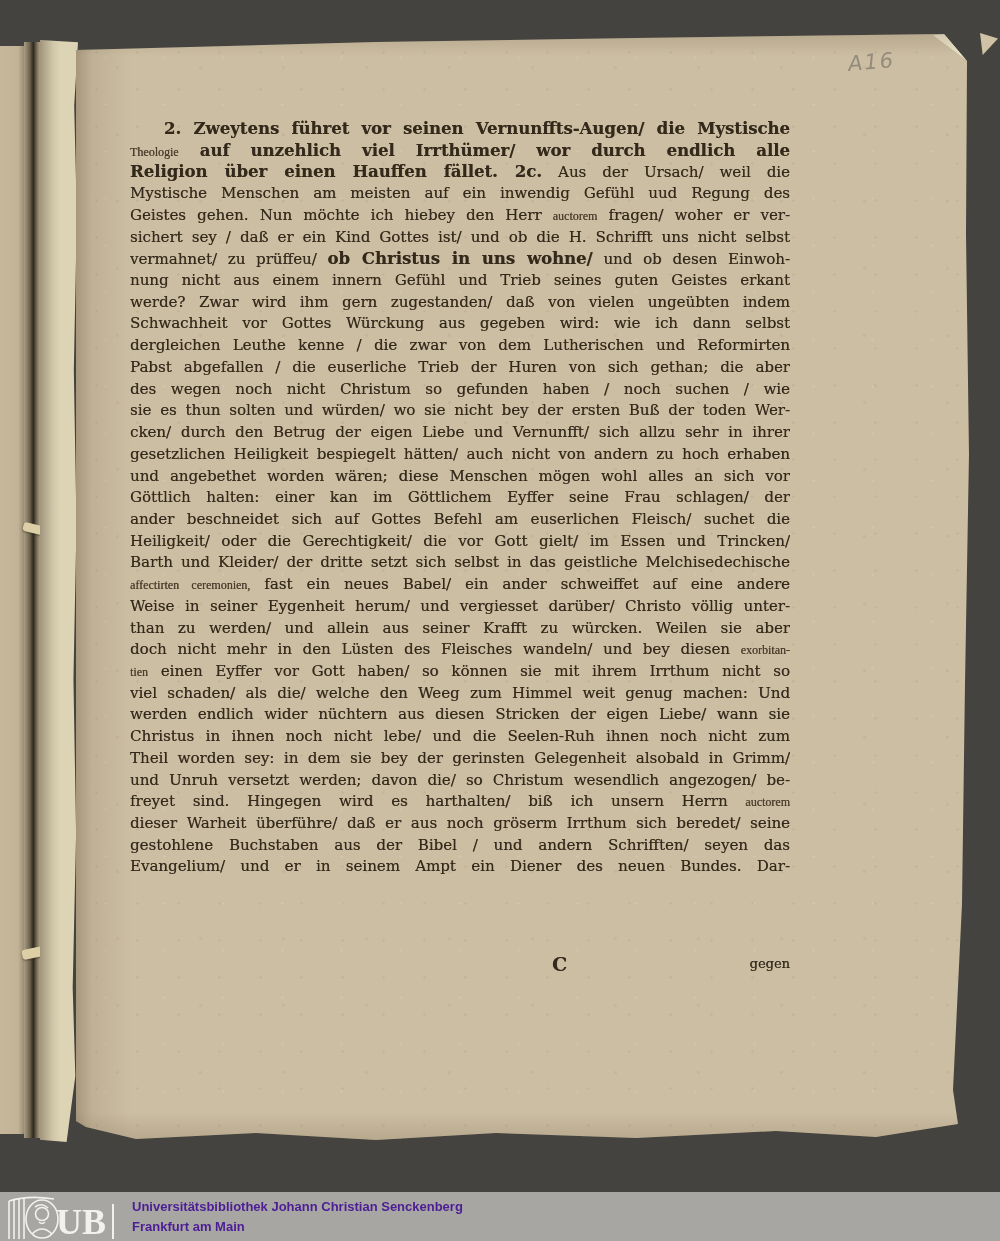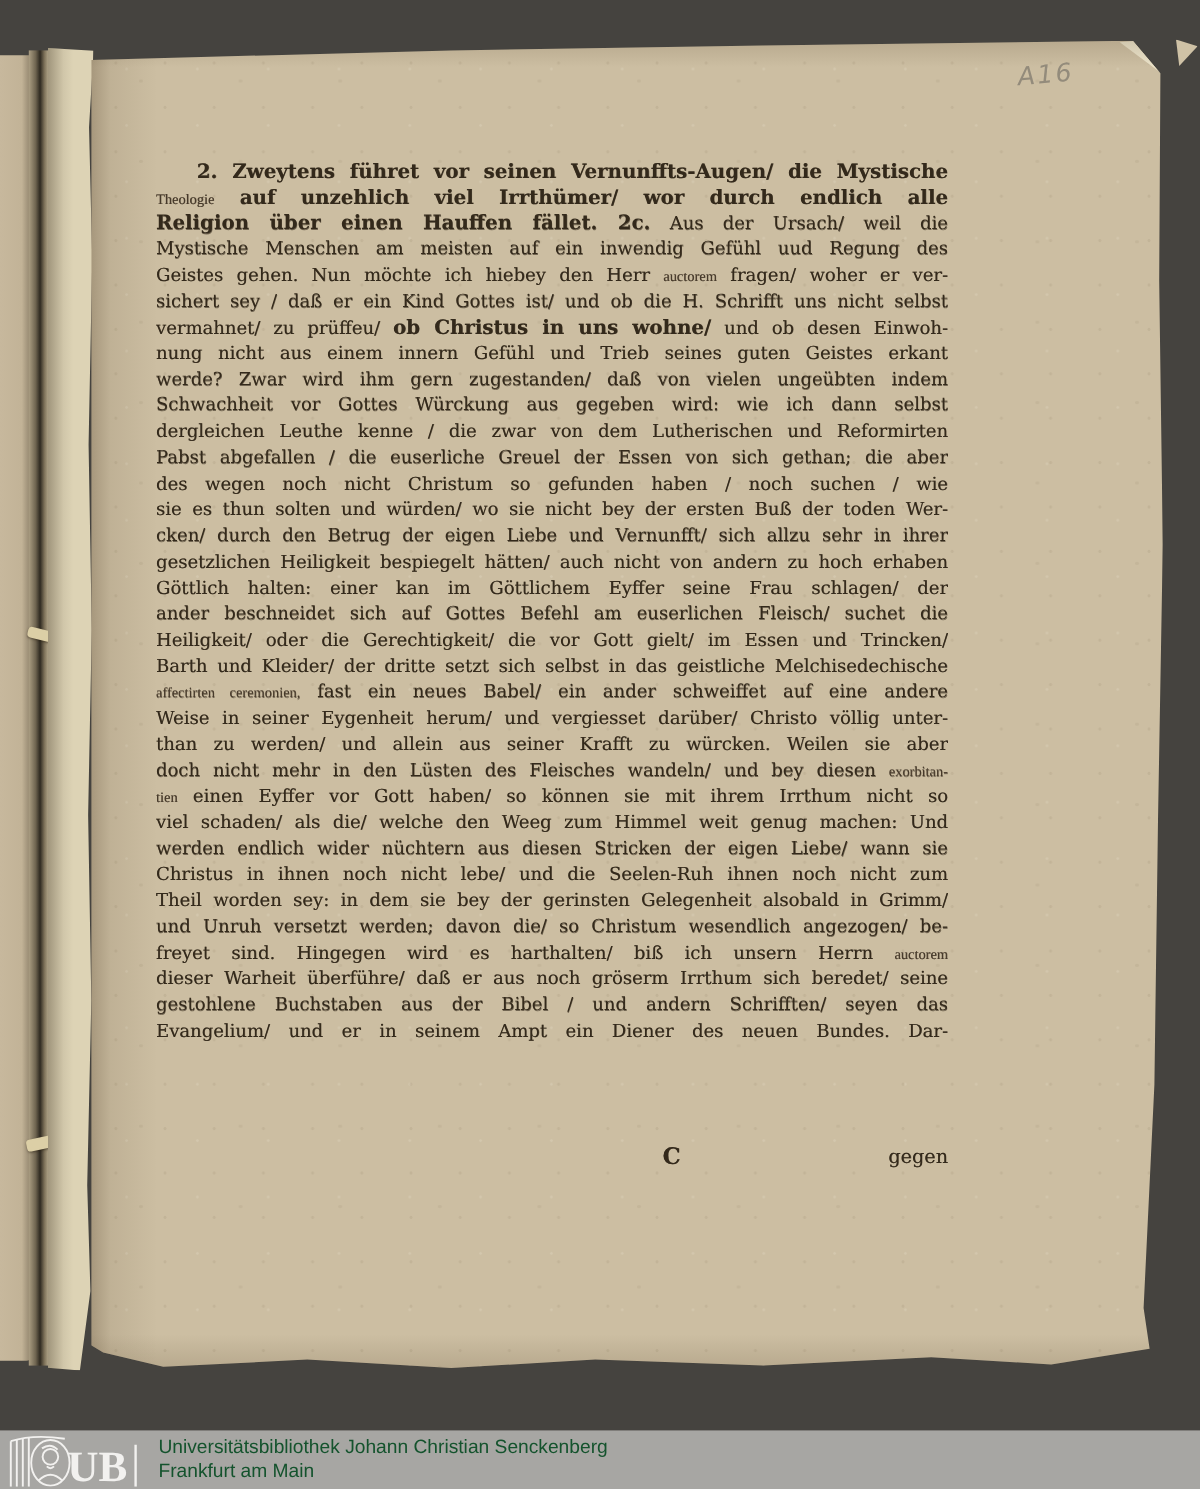--- a/index.html
+++ b/index.html
@@ -44,39 +44,39 @@
       linear-gradient(0deg,rgba(80,62,38,.20) 0,transparent 34px);}
   .dogear{position:absolute;left:856px;top:-2px;width:38px;height:32px;
     background:#eae2c9;clip-path:polygon(3% 10%,100% 0,100% 96%);
     box-shadow:-2px 2px 3px rgba(60,48,28,.4);}
 
   .pencil-mark{position:absolute;left:848px;top:50px;
     font-family:"DejaVu Sans",sans-serif;font-style:italic;font-size:21px;
     color:#8a8375;letter-spacing:2px;transform:rotate(-5deg);opacity:.85;}
 
   
-  .textblock{position:absolute;left:130px;top:132px;width:660px;}
+  .textblock{position:absolute;left:130px;top:118px;width:660px;}
   .tl{height:21.72px;line-height:21.72px;overflow:hidden;
       text-align:justify;text-align-last:justify;
       font-size:15px;color:#33291b;word-spacing:-0.4px;
       text-shadow:0.3px 0.3px 0.4px rgba(40,30,16,.55);}
   .tl.ind{text-indent:34px;}
   .tl .em{font-weight:bold;font-size:16.5px;}
   .tl .an{font-family:"Liberation Serif",serif;font-size:12px;color:#46392a;}
   .sigrow{display:flex;height:24px;line-height:24px;color:#33291b;
       text-shadow:0.3px 0.3px 0.4px rgba(40,30,16,.55);}
   .sigrow .sig{margin-left:422px;font-weight:bold;font-size:19px;}
-  .sigrow .catch{margin-left:auto;font-size:16px;}
+  .sigrow .catch{margin-left:auto;font-size:13px;}
 
   
   .footer{position:absolute;left:0;bottom:0;width:1000px;height:49px;
     background:#a7a6a3;display:flex;align-items:center;
     font-family:"Liberation Sans",sans-serif;}
   .footer svg{display:block;margin-left:6px;flex:0 0 auto;}
-  .inst{margin-left:14px;color:#14532d;font-size:16px;line-height:20px;}
+  .inst{margin-left:14px;color:#4c1d95;font-size:13px;line-height:20px;font-weight:bold;}
 </style>
 </head>
 <body>
 
 <div class="stage">
 
   <div class="left-sliver"></div>
   <div class="gutter"></div>
   <div class="stitch s1"></div>
   <div class="stitch s2"></div>
@@ -94,25 +94,26 @@
       <div class="tl"><span class="an">Theologie</span><span class="em"> auf unzehlich viel Irrthümer/ wor durch endlich alle</span></div>
       <div class="tl"><span class="em">Religion über einen Hauffen fället. 2c.</span><span class="p"> Aus der Ursach/ weil die</span></div>
       <div class="tl"><span class="p">Mystische Menschen am meisten auf ein inwendig Gefühl uud Regung des</span></div>
       <div class="tl"><span class="p">Geistes gehen. Nun möchte ich hiebey den Herr </span><span class="an">auctorem</span><span class="p"> fragen/ woher er ver-</span></div>
       <div class="tl"><span class="p">sichert sey / daß er ein Kind Gottes ist/ und ob die H. Schrifft uns nicht selbst</span></div>
       <div class="tl"><span class="p">vermahnet/ zu prüffeu/ </span><span class="em">ob Christus in uns wohne/</span><span class="p"> und ob desen Einwoh-</span></div>
       <div class="tl"><span class="p">nung nicht aus einem innern Gefühl und Trieb seines guten Geistes erkant</span></div>
       <div class="tl"><span class="p">werde? Zwar wird ihm gern zugestanden/ daß von vielen ungeübten indem</span></div>
       <div class="tl"><span class="p">Schwachheit vor Gottes Würckung aus gegeben wird: wie ich dann selbst</span></div>
       <div class="tl"><span class="p">dergleichen Leuthe kenne / die zwar von dem Lutherischen und Reformirten</span></div>
-      <div class="tl"><span class="p">Pabst abgefallen / die euserliche Greuel der Essen von sich gethan; die aber</span></div>
+      <div class="tl"><span class="p">Pabst abgefallen / die euserliche Trieb der Huren von sich gethan; die aber</span></div>
       <div class="tl"><span class="p">des wegen noch nicht Christum so gefunden haben / noch suchen / wie</span></div>
       <div class="tl"><span class="p">sie es thun solten und würden/ wo sie nicht bey der ersten Buß der toden Wer-</span></div>
       <div class="tl"><span class="p">cken/ durch den Betrug der eigen Liebe und Vernunfft/ sich allzu sehr in ihrer</span></div>
       <div class="tl"><span class="p">gesetzlichen Heiligkeit bespiegelt hätten/ auch nicht von andern zu hoch erhaben</span></div>
+      <div class="tl"><span class="p">und angebethet worden wären; diese Menschen mögen wohl alles an sich vor</span></div>
       <div class="tl"><span class="p">Göttlich halten: einer kan im Göttlichem Eyffer seine Frau schlagen/ der</span></div>
       <div class="tl"><span class="p">ander beschneidet sich auf Gottes Befehl am euserlichen Fleisch/ suchet die</span></div>
       <div class="tl"><span class="p">Heiligkeit/ oder die Gerechtigkeit/ die vor Gott gielt/ im Essen und Trincken/</span></div>
       <div class="tl"><span class="p">Barth und Kleider/ der dritte setzt sich selbst in das geistliche Melchisedechische</span></div>
       <div class="tl"><span class="an">affectirten ceremonien,</span><span class="p"> fast ein neues Babel/ ein ander schweiffet auf eine andere</span></div>
       <div class="tl"><span class="p">Weise in seiner Eygenheit herum/ und vergiesset darüber/ Christo völlig unter-</span></div>
       <div class="tl"><span class="p">than zu werden/ und allein aus seiner Krafft zu würcken. Weilen sie aber</span></div>
       <div class="tl"><span class="p">doch nicht mehr in den Lüsten des Fleisches wandeln/ und bey diesen </span><span class="an">exorbitan-</span></div>
       <div class="tl"><span class="an">tien</span><span class="p"> einen Eyffer vor Gott haben/ so können sie mit ihrem Irrthum nicht so</span></div>
       <div class="tl"><span class="p">viel schaden/ als die/ welche den Weeg zum Himmel weit genug machen: Und</span></div>

